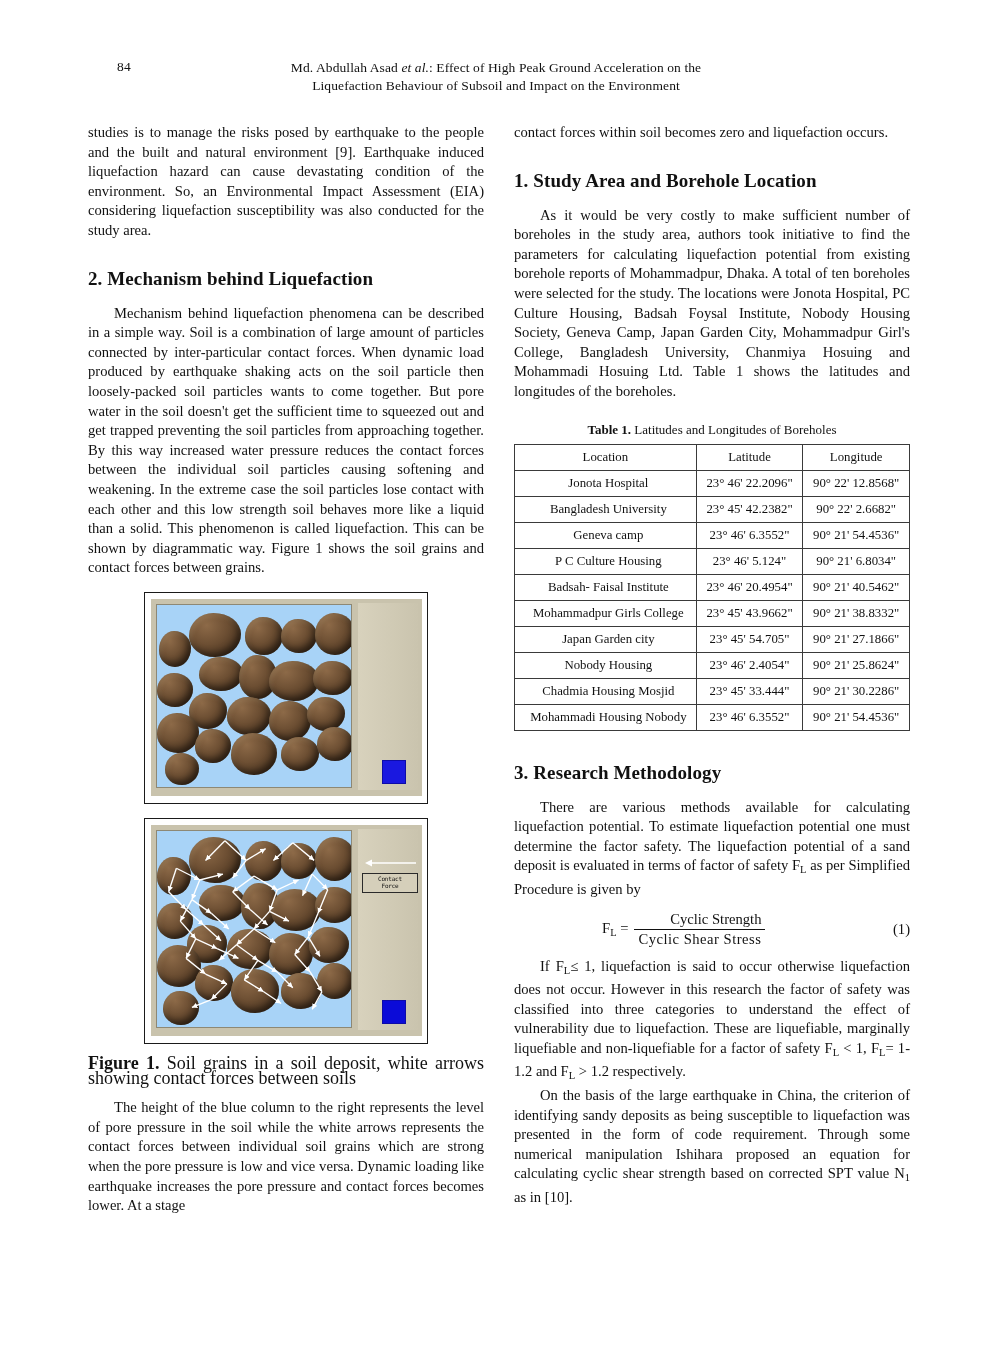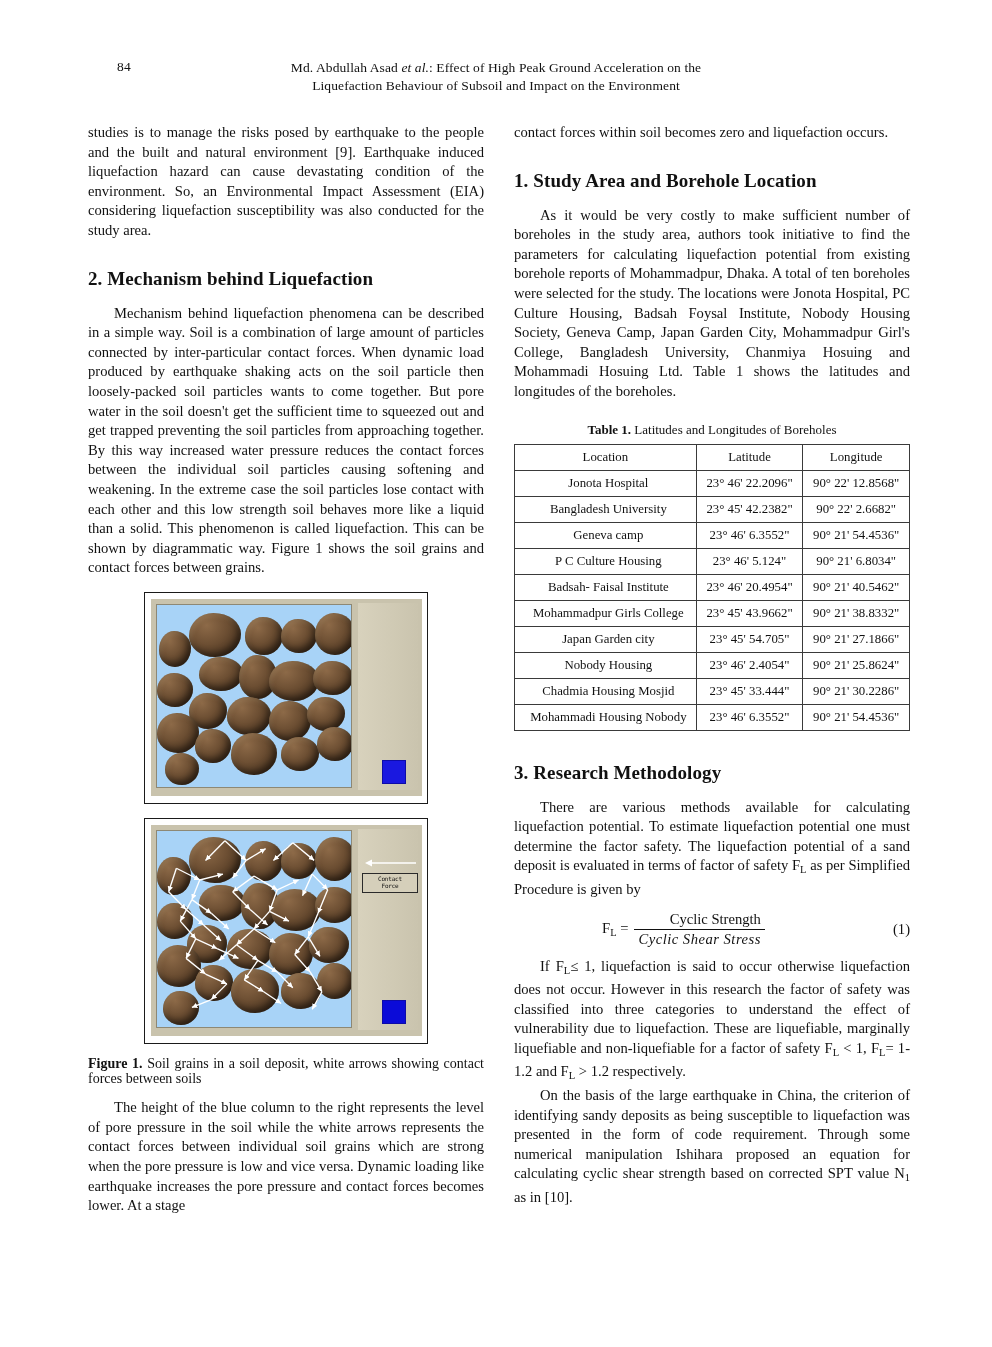--- a/index.html
+++ b/index.html
@@ -147,21 +147,21 @@
   }
   .cf-arrow {
     position: absolute;
     right: 4px;
     top: 33px;
     width: 54px;
     height: 10px;
   }
 
   .fig-caption {
-    font-size: 14px;
+    font-size: 18px;
     line-height: 15.2px;
     text-align: justify;
     margin: 12px 0 0 0;
   }
   .fig-caption b { font-weight: bold; }
 
   
   .table-caption {
     text-align: center;
     font-size: 13px;
@@ -197,21 +197,21 @@
   .eq-spacer { flex: 0 0 88px; }
   .eq-core { display:flex; align-items:center; }
   .eq-lhs { white-space: nowrap; }
   .sub { font-size: 10.5px; vertical-align: -3px; }
   .frac {
     display: inline-block;
     text-align: right;
     margin-left: 6px;
   }
   .frac .num  { display:block; padding: 0 4px 1px 4px; }
-  .frac .den  { display:block; padding: 1px 4px 0 4px; border-top: 1px solid #111; letter-spacing:.5px;font-style:italic; }
+  .frac .den  { display:block; padding: 1px 4px 0 4px; border-top: 1px solid #111; letter-spacing:.5px; }
   .eq-num { margin-left: auto; }
 </style>
 </head>
 <body>
 
 <div class="page">
 
   <div class="runhead">
     <div class="folio">84</div>
     <div class="runhead-lines">

